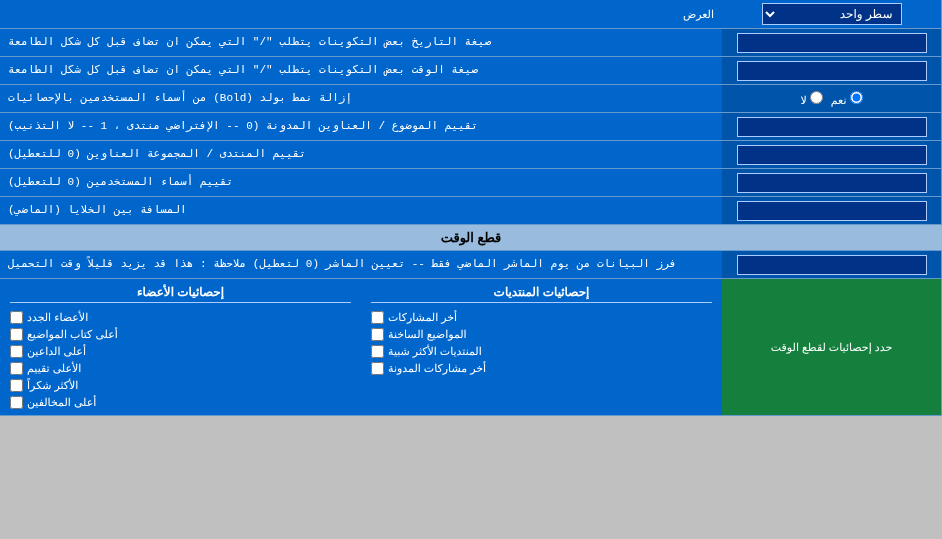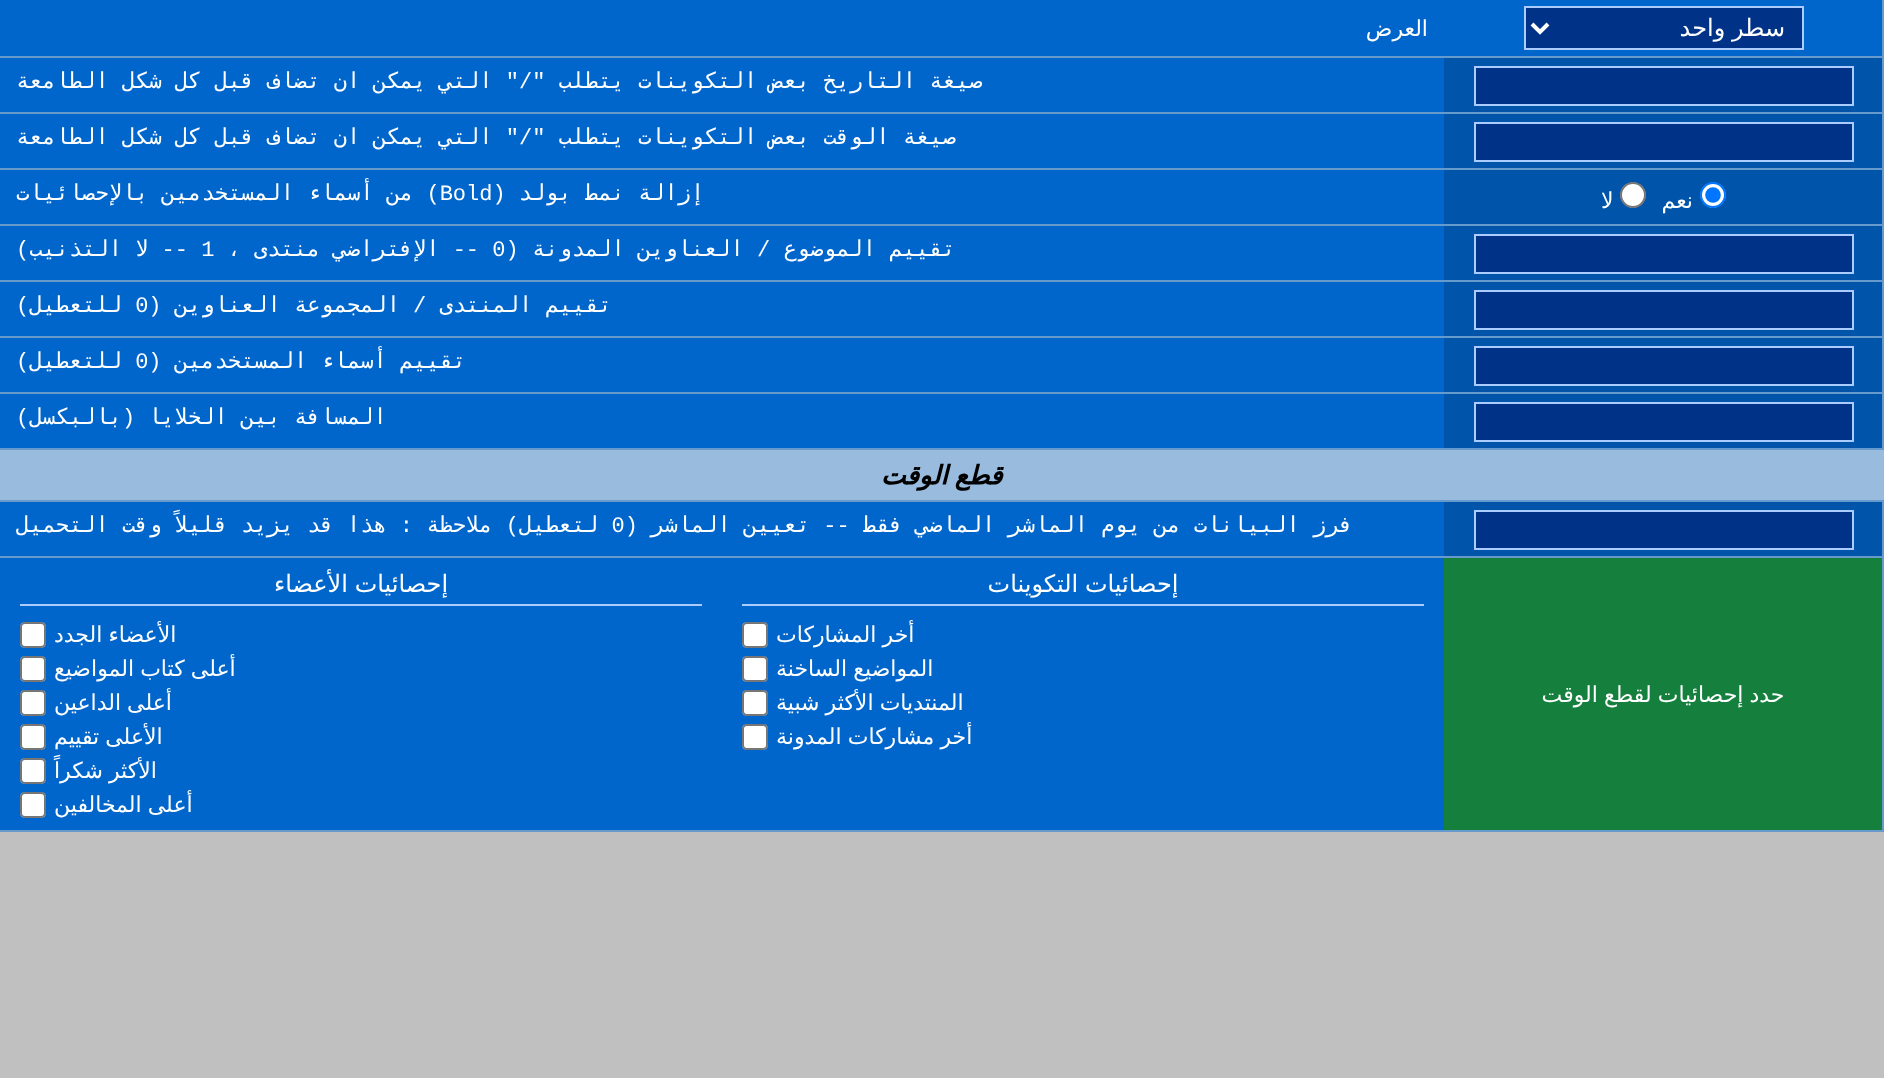--- a/index.html
+++ b/index.html
@@ -54,21 +54,20 @@
       font-size: 12px;
     }
     .section-header {
       background: #99bbdd;
       color: #000;
       font-weight: bold;
       text-align: center;
       padding: 5px 8px;
       border-bottom: 1px solid #6699cc;
       font-size: 13px;
-      font-style: italic;
     }
     .radio-row {
       display: flex;
       align-items: center;
       justify-content: flex-end;
       gap: 8px;
     }
     .radio-label {
       color: #fff;
       font-size: 11px;
@@ -98,21 +97,21 @@
       gap: 20px;
     }
     .checkbox-col {
       flex: 1;
       display: flex;
       flex-direction: column;
       gap: 4px;
     }
     .checkbox-col-header {
       color: #fff;
-      font-weight: normal;
+      font-weight: bold;
       font-size: 12px;
       margin-bottom: 4px;
       text-align: center;
       border-bottom: 1px solid #aaccff;
       padding-bottom: 3px;
     }
     .checkbox-item {
       display: flex;
       gap: 4px;
       color: #fff;
@@ -222,39 +221,39 @@
     <div class="row-input">
       <input type="text" style="">
     </div>
     <div class="row-label">تقييم أسماء المستخدمين (0 للتعطيل)</div>
   </div>
 
   <div class="row">
     <div class="row-input">
       <input type="text" style="">
     </div>
-    <div class="row-label">المسافة بين الخلايا (بالبكسل)</div>
+    <div class="row-label">المسافة بين الخلايا (الماضي)</div>
   </div>
 
   <div class="section-header">قطع الوقت</div>
 
   <div class="row">
     <div class="row-input">
       <input type="text" style="">
     </div>
     <div class="row-label">فرز البيانات من يوم الماشر الماضي فقط -- تعيين الماشر (0 لتعطيل)
 ملاحظة : هذا قد يزيد قليلاً وقت التحميل</div>
   </div>
 
   <div class="checkboxes-section">
     <div class="checkboxes-label">حدد إحصائيات لقطع الوقت</div>
     <div class="checkboxes-columns">
 
       <div class="checkbox-col">
-        <div class="checkbox-col-header">إحصائيات التكوينات</div>
+        <div class="checkbox-col-header">إحصائيات المنتديات</div>
         <div class="checkbox-item">
           <span>أخر المشاركات</span>
           <input type="checkbox" style="">
         </div>
         <div class="checkbox-item">
           <span>المواضيع الساخنة</span>
           <input type="checkbox" style="">
         </div>
         <div class="checkbox-item">
           <span>المنتديات الأكثر شبية</span>

